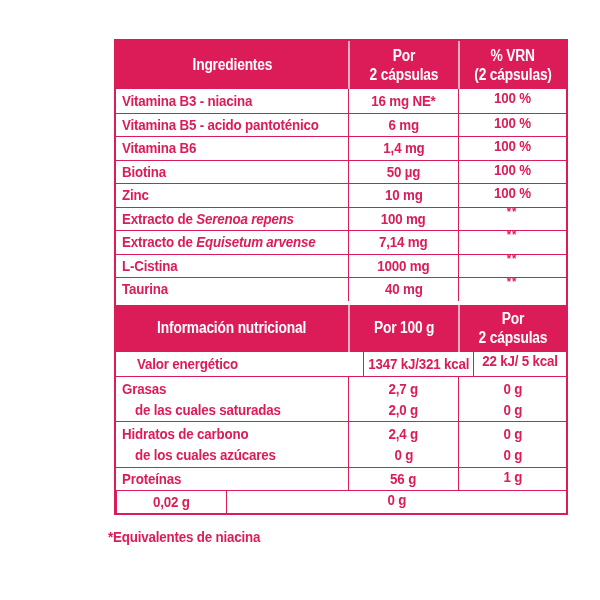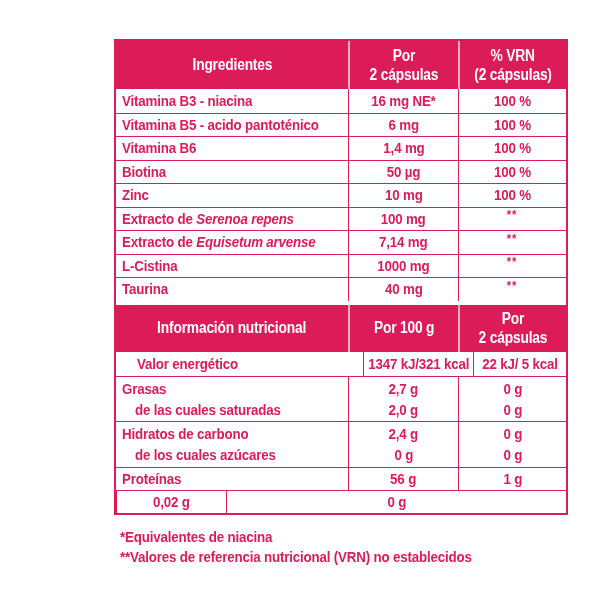--- a/index.html
+++ b/index.html
@@ -15,21 +15,21 @@
   }
   .tbl{position:absolute;left:73px;top:39px;width:454px;border:2px solid var(--accent);background:var(--white);}
   .row{display:flex;width:100%;}
   .band{background:var(--accent);color:var(--white);}
   .band .c2,.band .c3{border-left:2px solid var(--band-div);}
   .brow .c2,.brow .c3{border-left:1.5px solid var(--accent);}
   .brow + .brow{border-top:1.5px solid var(--accent);}
   .gap{height:4px;background:var(--white);}
   .c1{width:232px;display:flex;align-items:center;padding-left:6px;overflow:hidden;}
   .c2{width:110px;display:flex;align-items:center;justify-content:center;overflow:hidden;}
-  .c3{flex:1;display:flex;align-items:center;justify-content:center;overflow:hidden;}
+  .c3{flex:1;display:flex;justify-content:center;overflow:hidden;}
   .center{justify-content:center;padding-left:0;}
   .col{flex-direction:column;justify-content:center;}
   .c1.col{align-items:flex-start;}
   .h-hdr{height:48px;}
   .h-ing{height:23.5px;}
   .h-hdr2{height:47px;}
   .h-24{height:24px;padding-left:15px;}
   .h-45{height:45px;}
   .h-46{height:46px;}
   .h-23{height:23px;}
@@ -38,21 +38,21 @@
     font-weight:bold;font-size:15.5px;letter-spacing:-0.2px;white-space:nowrap;
   }
   .tl{transform-origin:0 50%;}
   .band .t{font-size:16px;}
   .ln{line-height:19px;text-align:center;}
   .bln{line-height:21px;text-align:center;}
   .c1 .bln{text-align:left;}
   .ind{padding-left:13px;}
   .ast{position:relative;top:-4px;font-size:13px;letter-spacing:1px;}
   i{font-style:italic;}
-  .fns{position:absolute;left:79px;top:527px;}
+  .fns{position:absolute;left:67px;top:527px;}
   .fn{line-height:19.5px;}
 </style>
 </head>
 <body>
 
 <div class="canvas">
 
   <div class="tbl">
 
     <div class="row band h-hdr">
@@ -240,16 +240,15 @@
         </div>
       <div class="c3">
           <span class="t">0 g</span>
         </div>
     </div>
 
   </div>
 
   <div class="fns">
     <div class="fn"><span class="t tl">*Equivalentes de niacina</span></div>
-    <div class="fn"><span class="t tl">**Valores de referencia nutricional (VRN) no establecidos</span></div>
   </div>
 
 </div>
 
 </body></html>

